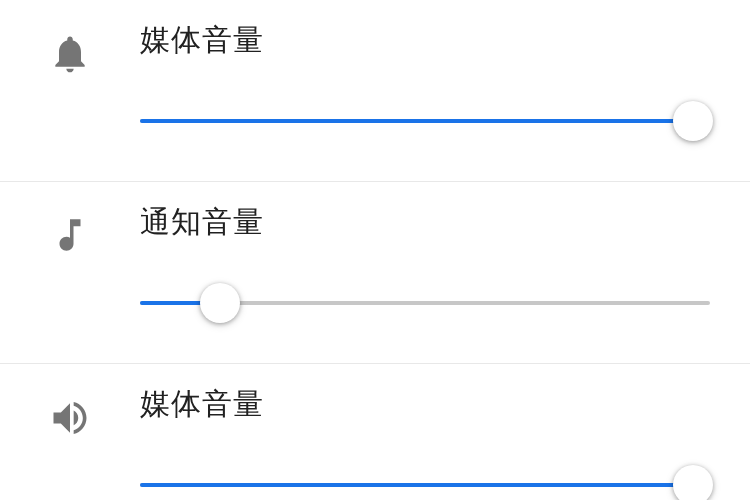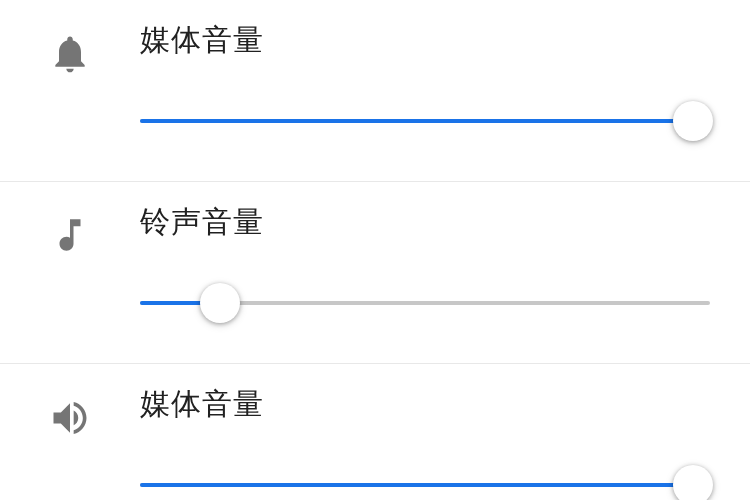--- a/index.html
+++ b/index.html
@@ -99,21 +99,21 @@
     </div>
   </div>
 
   <div class="setting-row">
     <div class="icon-col">
       <svg width="42" height="42" viewBox="0 0 24 24">
         <path d="M12 3v10.55c-.59-.34-1.27-.55-2-.55-2.21 0-4 1.79-4 4s1.79 4 4 4 4-1.79 4-4V7h4V3h-6z"></path>
       </svg>
     </div>
     <div class="content-col">
-      <div class="label">铃声音量</div>
+      <div class="label">通知音量</div>
       <div class="slider-wrap">
         <div class="slider-track"></div>
         <div class="slider-fill" style="width:14%"></div>
         <div class="slider-thumb" style="left:14%"></div>
       </div>
     </div>
   </div>
 
   <div class="setting-row">
     <div class="icon-col">

